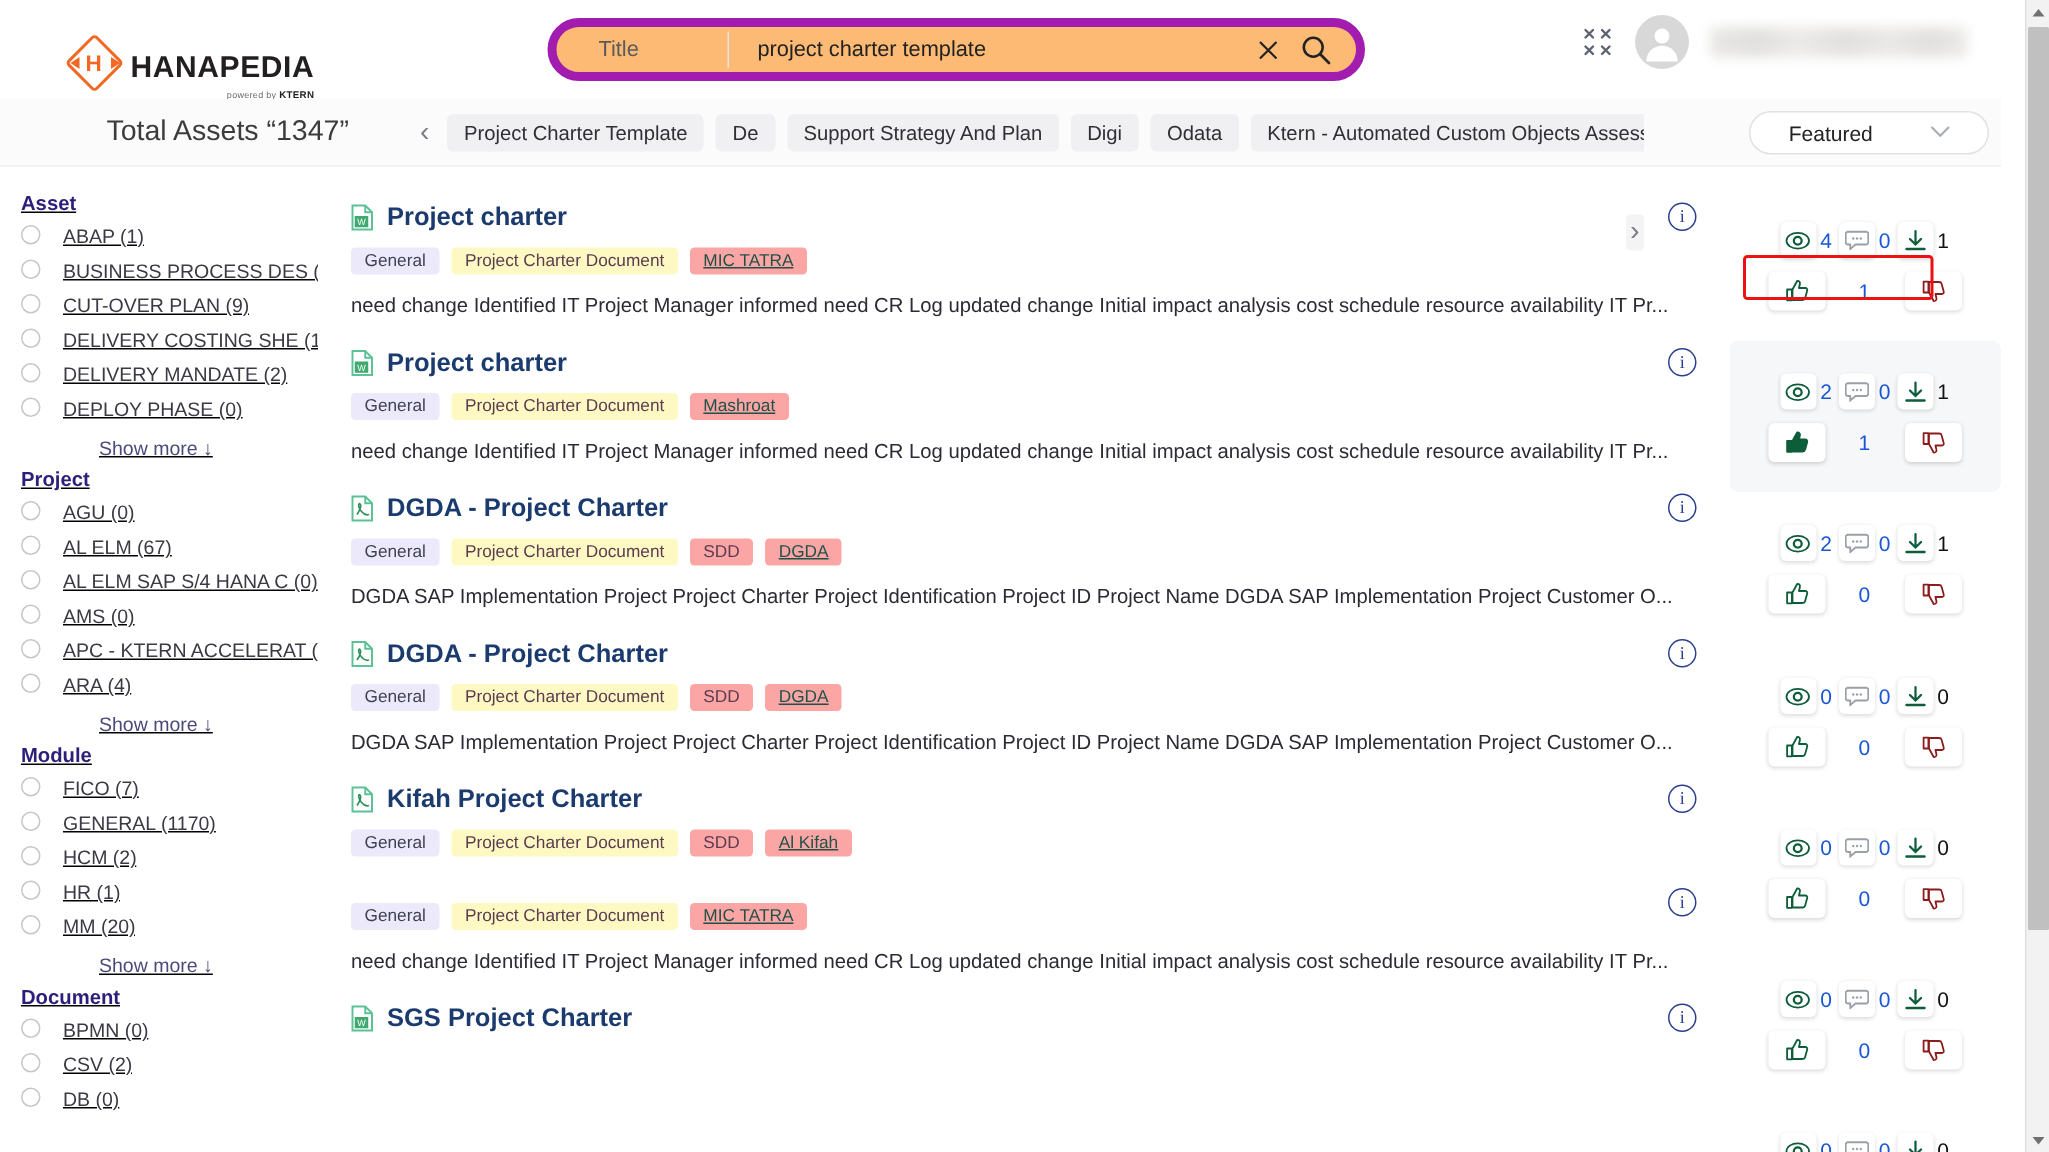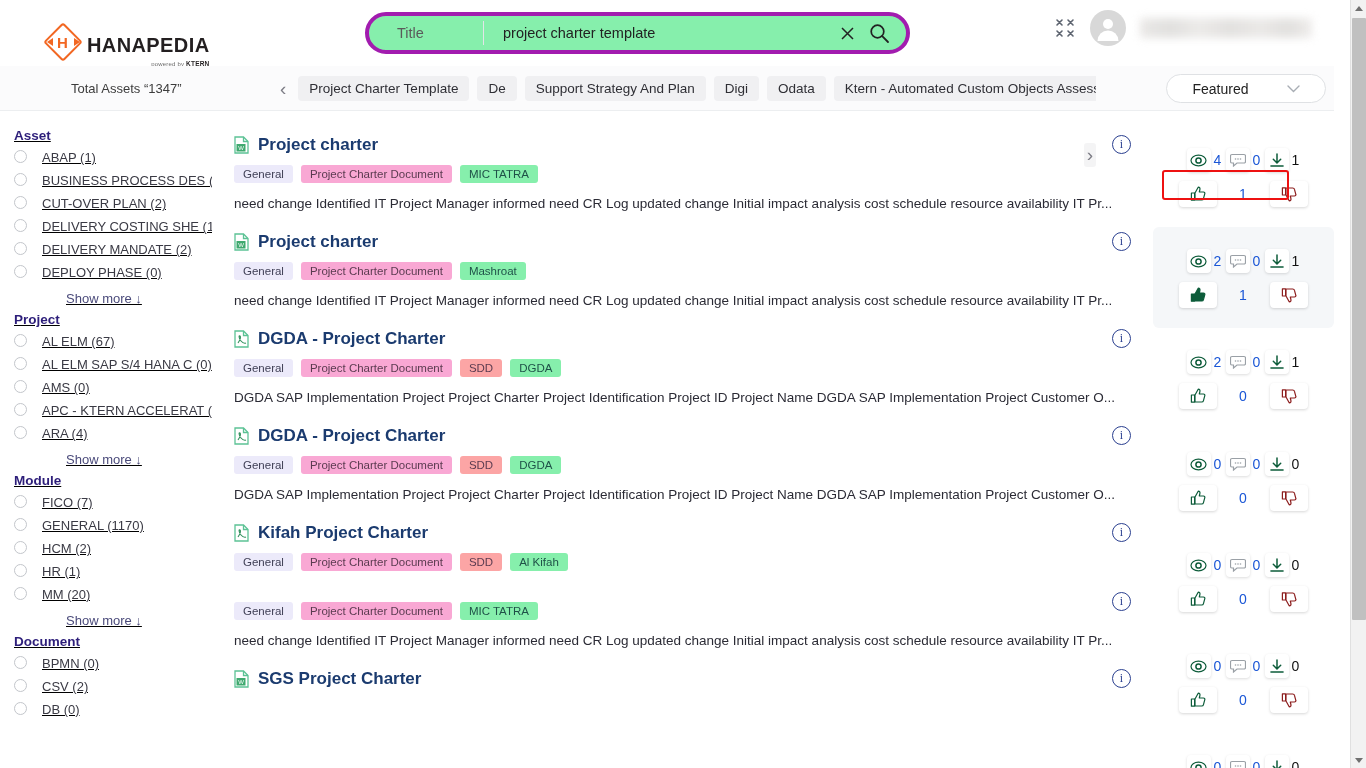--- a/index.html
+++ b/index.html
@@ -48,22 +48,22 @@
   }
   .logo-sub {
     font: 400 6px "Liberation Sans", sans-serif; color: #6b6b6b;
     text-align: right; margin-top: 3px; letter-spacing: 0.2px;
   }
   .logo-sub b { color: #231f20; font-size: 6.5px; }
 
   .searchbar {
     position: absolute; left: 365px; top: 12px;
     width: 545px; height: 42px;
-    border: 4px solid #a21caf; border-radius: 22px;
-    background: #86efac; display: flex; align-items: center;
+    border: 6px solid #a21caf; border-radius: 22px;
+    background: #fdba74; display: flex; align-items: center;
   }
   .search-label {
     width: 115px; padding-left: 28px;
     font-size: 14.5px; color: #5a5a5a;
     border-right: 1px solid #e3e5e8; line-height: 24px; height: 24px;
   }
   .search-input {
     flex: 1; border: none; outline: none; background: transparent;
     font-family: "Liberation Sans", sans-serif;
     font-size: 14.5px; color: #222; padding-left: 19px;
@@ -94,21 +94,21 @@
     filter: blur(4px); opacity: .85;
   }
 
   
   .subhead {
     position: absolute; top: 66px; left: 0; width: 1334px; height: 45px;
     background: #fbfbfc; border-bottom: 1px solid #eceef0;
     display: flex; align-items: center;
   }
   .total-assets {
-    position: absolute; left: 71px; font-size: 13px; color: #3c3c3c;
+    position: absolute; left: 71px; font-size: 19px; color: #3c3c3c;
   }
   .chip-rail {
     position: absolute; left: 276px; top: 0; height: 45px;
     display: flex; align-items: center; gap: 8px;
     width: 820px; overflow: hidden;
   }
   .rail-arrow {
     color: #7c7c85; font-size: 19px; line-height: 1; cursor: pointer;
     padding: 0 4px; user-select: none;
   }
@@ -171,22 +171,22 @@
   .res-title {
     font: 700 17px "Liberation Sans", sans-serif; color: #1b3b6f;
     cursor: pointer;
   }
   .tags { display: flex; gap: 8px; margin: 10px 0 0 0; }
   .tag {
     font-size: 11.5px; padding: 3px 9px; border-radius: 3px;
     white-space: nowrap;
   }
   .tag-general { background: #eceafa; color: #3f3f55; }
-  .tag-doc { background: #f9a8d4; color: #5b3b50; }
-  .tag-proj { background: #86efac; color: #1f5148; }
+  .tag-doc { background: #fef9c3; color: #5b3b50; }
+  .tag-proj { background: #fca5a5; color: #1f5148; text-decoration: underline; }
   .tag-sdd { background: #fca5a5; color: #5b3b50; }
   .res-desc {
     margin-top: 13px; font-size: 13.5px; color: #2b2b35;
     white-space: nowrap; overflow: hidden; max-width: 905px;
   }
   .info-icon {
     position: absolute; right: 22px; top: 9px;
     width: 19px; height: 19px; border: 1.4px solid #2a3f8f;
     border-radius: 50%; color: #2a3f8f; font-size: 12px;
     font-family: "Liberation Serif", serif;
@@ -329,38 +329,42 @@
       <div class="facet-row">
         <span class="radio"></span>
         <span class="facet-label">ABAP (1)</span>
       </div>
       <div class="facet-row">
         <span class="radio"></span>
         <span class="facet-label">BUSINESS PROCESS DES (5)</span>
       </div>
       <div class="facet-row">
         <span class="radio"></span>
-        <span class="facet-label">CUT-OVER PLAN (2)</span>
+        <span class="facet-label">CUT-OVER PLAN (9)</span>
       </div>
       <div class="facet-row">
         <span class="radio"></span>
         <span class="facet-label">DELIVERY COSTING SHE (1)</span>
       </div>
       <div class="facet-row">
         <span class="radio"></span>
         <span class="facet-label">DELIVERY MANDATE (2)</span>
       </div>
       <div class="facet-row">
         <span class="radio"></span>
         <span class="facet-label">DEPLOY PHASE (0)</span>
       </div>
       <div class="show-more">Show more ↓</div>
     </div>
     <div class="facet-group">
       <div class="facet-title">Project</div>
+      <div class="facet-row">
+        <span class="radio"></span>
+        <span class="facet-label">AGU (0)</span>
+      </div>
       <div class="facet-row">
         <span class="radio"></span>
         <span class="facet-label">AL ELM (67)</span>
       </div>
       <div class="facet-row">
         <span class="radio"></span>
         <span class="facet-label">AL ELM SAP S/4 HANA C (0)</span>
       </div>
       <div class="facet-row">
         <span class="radio"></span>

